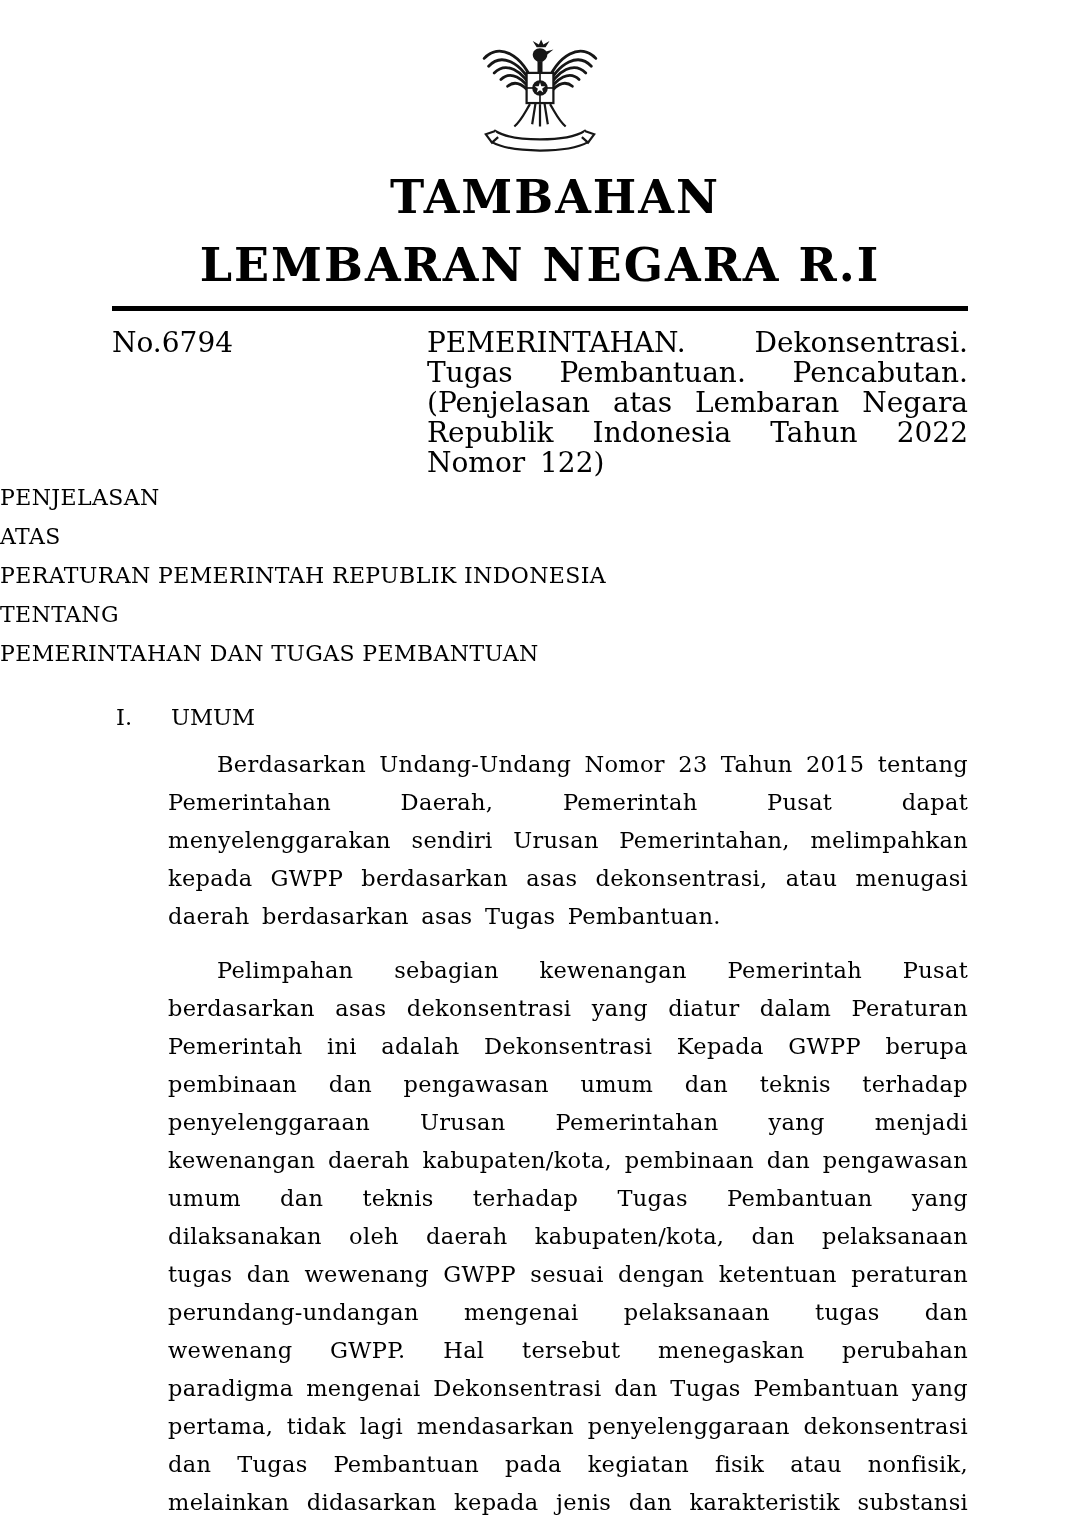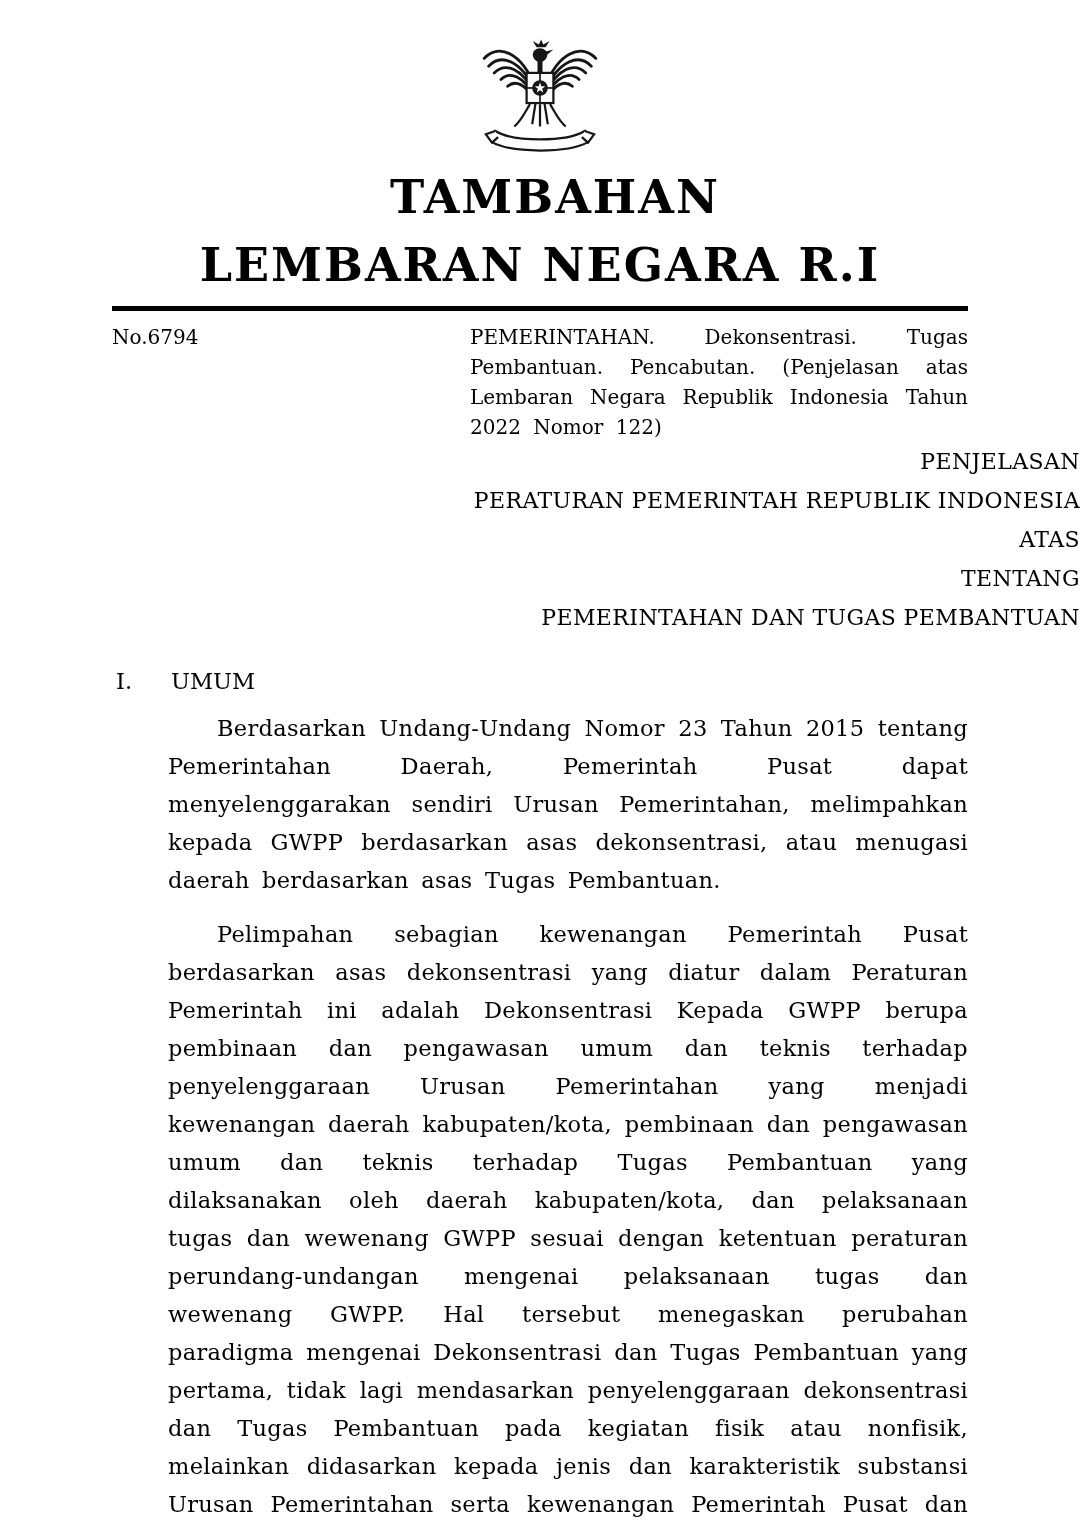--- a/index.html
+++ b/index.html
@@ -18,31 +18,30 @@
     font-size:46px;line-height:50px;letter-spacing:2px;
     margin:0;
   }
   .masthead-line.first{margin-top:12px;padding-left:30px;}
   .masthead-line.second{margin-top:18px;}
   .rule{
     width:856px;margin:16px auto 0;
     border-top:5px solid #000;height:0;
   }
   .header-row{
-    width:856px;margin:11px auto 0;
+    width:856px;margin:17px auto 0;
     display:flex;align-items:flex-start;
-    font-size:20px;
-    gap:43px;
+    font-size:28px;
   }
   .gazette-number{width:315px;flex:0 0 315px;line-height:30px;}
   .gazette-subject{
     flex:1;text-align:justify;line-height:30px;word-spacing:6px;
   }
   .doc-heading{
-    margin-top:0;text-align:right;
+    margin-top:0;text-align:left;
     font-size:22px;line-height:39px;letter-spacing:0.4px;
   }
   .section{margin:30px 112px 0 113px;}
   .section-head{display:flex;font-size:22.5px;line-height:28px;}
   .section-numeral{width:55px;flex:0 0 55px;padding-left:3px;}
   .body-par{
     margin:14px 0 0 55px;
     text-align:justify;
     text-indent:49px;
     font-size:22.5px;line-height:38px;
@@ -107,22 +106,22 @@
 
   <div class="rule"></div>
 
   <div class="header-row">
     <div class="gazette-number">No.6794</div>
     <div class="gazette-subject">PEMERINTAHAN. Dekonsentrasi. Tugas Pembantuan. Pencabutan. (Penjelasan atas Lembaran Negara Republik Indonesia Tahun 2022 Nomor 122)</div>
   </div>
 
   <div class="doc-heading">
     <div>PENJELASAN</div>
+    <div>ATAS</div>
     <div>PERATURAN PEMERINTAH REPUBLIK INDONESIA</div>
-    <div>ATAS</div>
     <div>TENTANG</div>
     <div>PEMERINTAHAN DAN TUGAS PEMBANTUAN</div>
   </div>
 
   <div class="section">
     <div class="section-head">
       <span class="section-numeral">I.</span>
       <span class="section-title">UMUM</span>
     </div>
 

